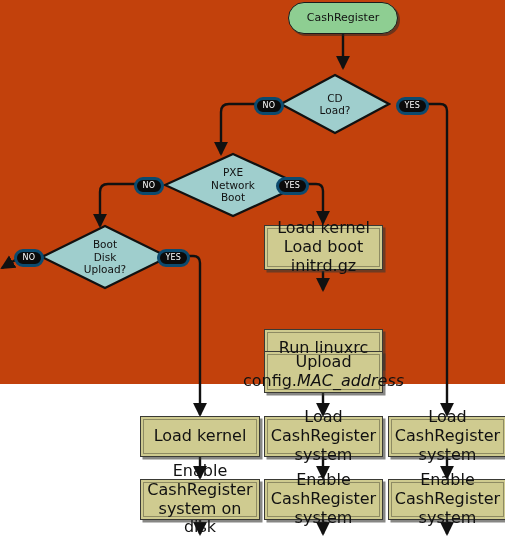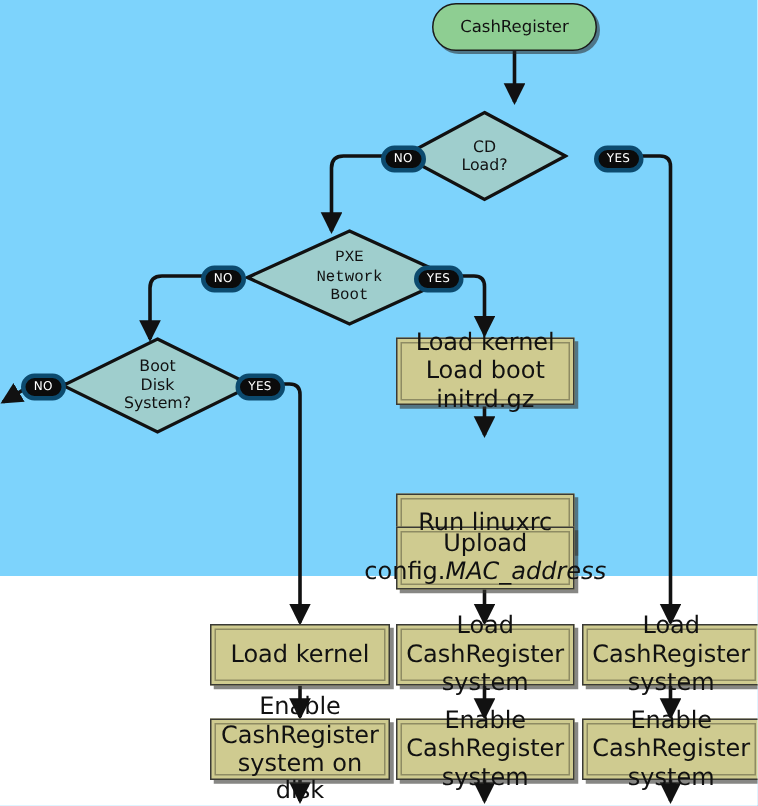--- a/index.html
+++ b/index.html
@@ -10,21 +10,21 @@
   body {
     width: 505px;
     height: 537px;
     font-family: "DejaVu Sans", "Liberation Sans", sans-serif;
     overflow: hidden;
   }
   #flow-root {
     position: relative;
     width: 505px;
     height: 384px;
-    background: #7dd3fc;
+    background: #c2410c;
   }
   #edges {
     position: absolute;
     left: 0;
     top: 0;
     width: 505px;
     height: 537px;
     pointer-events: none;
   }
   .node {
@@ -132,49 +132,49 @@
       <path d="M200,520 L200,534" marker-end="url(#ah)"></path>
       <path d="M323,520 L323,534" marker-end="url(#ah)"></path>
       <path d="M447,520 L447,534" marker-end="url(#ah)"></path>
     </g>
   </svg>
 
   <div class="node terminator" style="left:288px; top:2px; width:110px; height:32px;">
     <span class="label">CashRegister</span>
   </div>
 
-  <div class="node decision" style="left:267px; top:73px; width:112px; height:62px;text-align:center;">
+  <div class="node decision" style="left:279px; top:73px; width:112px; height:62px;text-align:center;">
     <svg class="dia-shape" viewBox="0 0 112 62" preserveAspectRatio="none">
       <polygon points="56,2 110,31 56,60 2,31" fill="#9fcecd" stroke="#111111" stroke-width="2.2"></polygon>
     </svg>
     <span class="label">
       <span>CD</span><br>
       <span>Load?</span>
     </span>
   </div>
 
-  <div class="node decision" style="left:163px; top:152px; width:140px; height:66px;font-family:Liberation Mono, monospace;">
+  <div class="node decision" style="left:163px; top:152px; width:140px; height:66px;">
     <svg class="dia-shape" viewBox="0 0 140 66" preserveAspectRatio="none">
       <polygon points="70,2 138,33 70,64 2,33" fill="#9fcecd" stroke="#111111" stroke-width="2.2"></polygon>
     </svg>
     <span class="label">
       <span>PXE</span><br>
       <span>Network</span><br>
       <span>Boot</span>
     </span>
   </div>
 
   <div class="node decision" style="left:40px; top:224px; width:130px; height:66px;">
     <svg class="dia-shape" viewBox="0 0 130 66" preserveAspectRatio="none">
       <polygon points="65,2 128,33 65,64 2,33" fill="#9fcecd" stroke="#111111" stroke-width="2.2"></polygon>
     </svg>
     <span class="label">
       <span>Boot</span><br>
       <span>Disk</span><br>
-      <span>System?</span>
+      <span>Upload?</span>
     </span>
   </div>
 
   <div class="node process" style="left:264px; top:225px; width:119px; height:45px;">
     <span class="inner"></span>
     <span class="label">
       <span>Load kernel</span><br>
       <span>Load boot initrd.gz</span>
     </span>
   </div>

